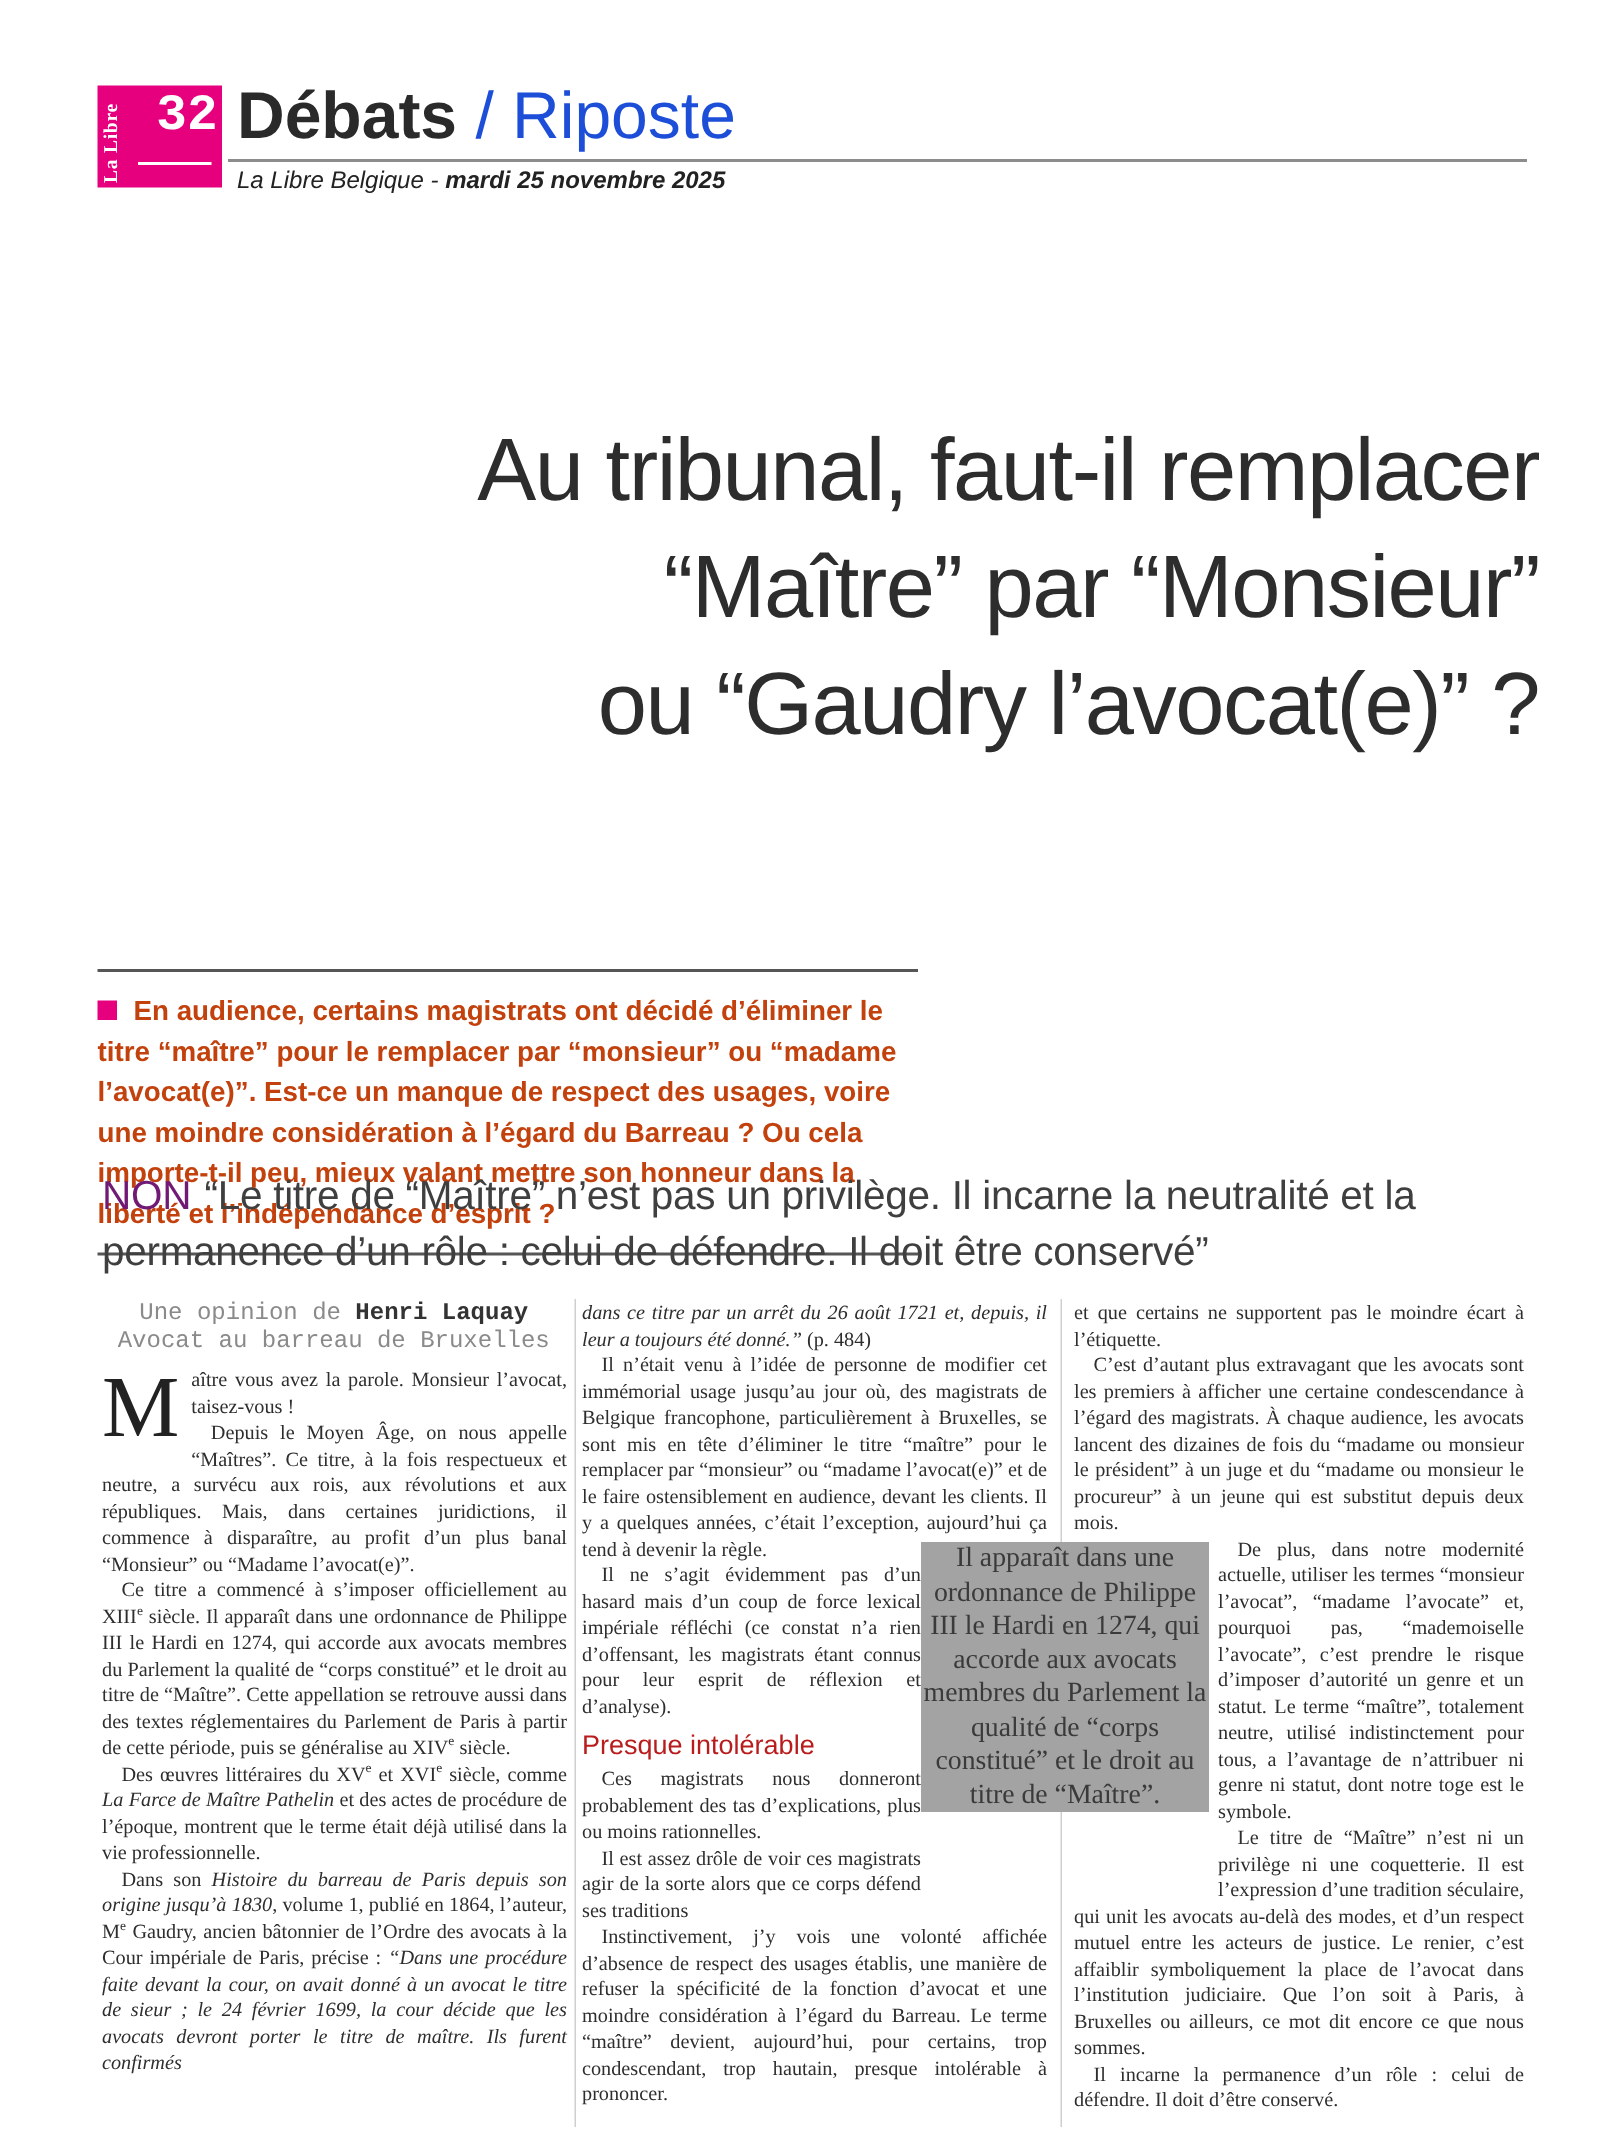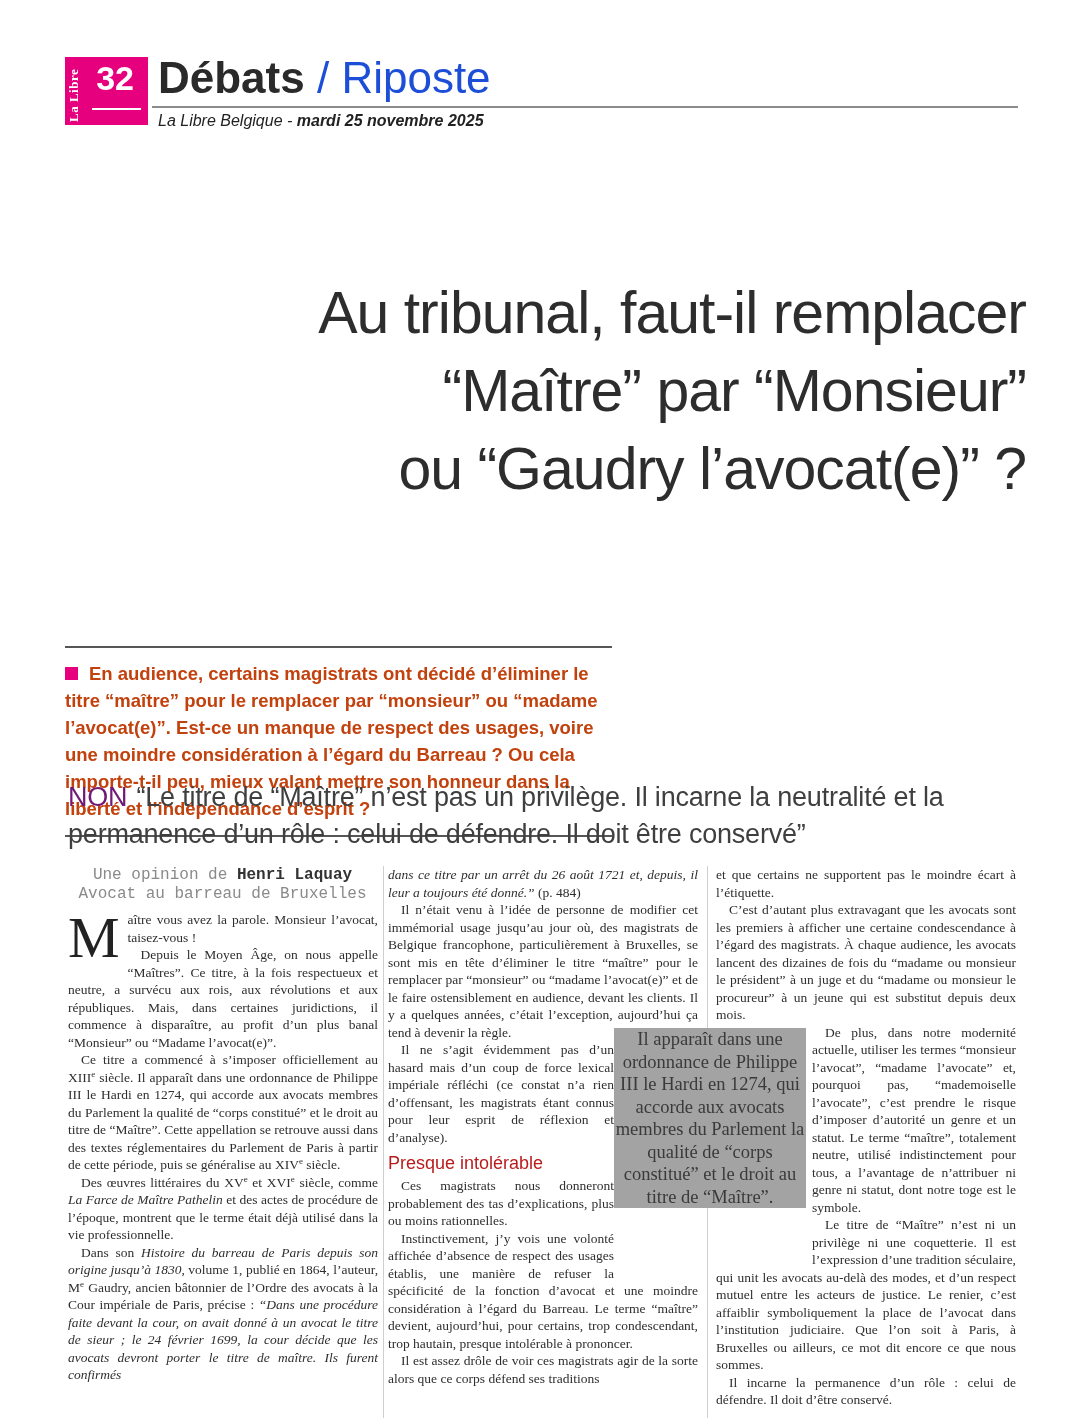--- a/index.html
+++ b/index.html
@@ -4,21 +4,21 @@
 <style>
   html,body{margin:0;padding:0;background:#fff;}
   #page{position:relative;width:1080px;height:1428px;background:#ffffff;overflow:hidden;
         font-family:"Liberation Serif",serif;color:#2f2f2f;}
 
   
   .brandbox{position:absolute;left:65px;top:57px;width:83px;height:68px;background:#e6007e;}
   .brand-vert{position:absolute;left:1px;top:3px;bottom:3px;writing-mode:vertical-rl;transform:rotate(180deg);
         color:#fff;font-family:"Liberation Serif",serif;font-weight:700;font-size:13px;letter-spacing:.5px;
         display:flex;align-items:center;}
-  .pageno{position:absolute;right:14px;top:2px;font-family:Liberation Sans, sans-serif;font-weight:700;
+  .pageno{position:absolute;right:3px;top:2px;font-family:Liberation Mono, monospace;font-weight:700;
         font-size:34px;color:#fff;}
   .pageno-rule{position:absolute;left:27px;right:7px;top:51px;height:2px;background:#fff;}
   .section-title{position:absolute;left:158px;top:53px;font-family:"Liberation Sans",sans-serif;
         font-size:44px;line-height:50px;color:#2a2a2a;white-space:nowrap;}
   .section-title .heavy{font-weight:700;}
   .section-title .light{font-weight:400;color:#1d4ed8;}
   .header-rule{position:absolute;left:152px;top:106px;width:866px;height:2px;background:#8c8c8c;}
   .edition{position:absolute;left:158px;top:112px;font-family:"Liberation Sans",sans-serif;
         font-size:16px;color:#222;white-space:nowrap;font-style:italic;}
   .edition .date{font-weight:700;}
@@ -115,22 +115,22 @@
   </div>
 
   <div class="col col2">
     <p class="noind"><i>dans ce titre par un arrêt du 26 août 1721 et, depuis, il leur a toujours été donné.”</i><span> (p. 484)</span></p>
     <p>Il n’était venu à l’idée de personne de modifier cet immémorial usage jusqu’au jour où, des magistrats de Belgique francophone, particulièrement à Bruxelles, se sont mis en tête d’éliminer le titre “maître” pour le remplacer par “monsieur” ou “madame l’avocat(e)” et de le faire ostensiblement en audience, devant les clients. Il y a quelques années, c’était l’exception, aujourd’hui ça tend à devenir la règle.</p>
     <div>
       <span class="pq-spacer-r"></span>
       <p>Il ne s’agit évidemment pas d’un hasard mais d’un coup de force lexical impériale réfléchi (ce constat n’a rien d’offensant, les magistrats étant connus pour leur esprit de réflexion et d’analyse).</p>
       <h3 class="subhead">Presque intolérable</h3>
       <p>Ces magistrats nous donneront probablement des tas d’explications, plus ou moins rationnelles.</p>
+      <p>Il est assez drôle de voir ces magistrats agir de la sorte alors que ce corps défend ses traditions</p>
       <p>Instinctivement, j’y vois une volonté affichée d’absence de respect des usages établis, une manière de refuser la spécificité de la fonction d’avocat et une moindre considération à l’égard du Barreau. Le terme “maître” devient, aujourd’hui, pour certains, trop condescendant, trop hautain, presque intolérable à prononcer.</p>
-      <p>Il est assez drôle de voir ces magistrats agir de la sorte alors que ce corps défend ses traditions</p>
     </div>
   </div>
 
   <div class="col col3">
     <p class="noind">et que certains ne supportent pas le moindre écart à l’étiquette.</p>
     <p>C’est d’autant plus extravagant que les avocats sont les premiers à afficher une certaine condescendance à l’égard des magistrats. À chaque audience, les avocats lancent des dizaines de fois du “madame ou monsieur le président” à un juge et du “madame ou monsieur le procureur” à un jeune qui est substitut depuis deux mois.</p>
     <div>
       <span class="pq-spacer-l"></span>
       <p>De plus, dans notre modernité actuelle, utiliser les termes “monsieur l’avocat”, “madame l’avocate” et, pourquoi pas, “mademoiselle l’avocate”, c’est prendre le risque d’imposer d’autorité un genre et un statut. Le terme “maître”, totalement neutre, utilisé indistinctement pour tous, a l’avantage de n’attribuer ni genre ni statut, dont notre toge est le symbole.</p>
       <p>Le titre de “Maître” n’est ni un privilège ni une coquetterie. Il est l’expression d’une tradition séculaire, qui unit les avocats au-delà des modes, et d’un respect mutuel entre les acteurs de justice. Le renier, c’est affaiblir symboliquement la place de l’avocat dans l’institution judiciaire. Que l’on soit à Paris, à Bruxelles ou ailleurs, ce mot dit encore ce que nous sommes.</p>

